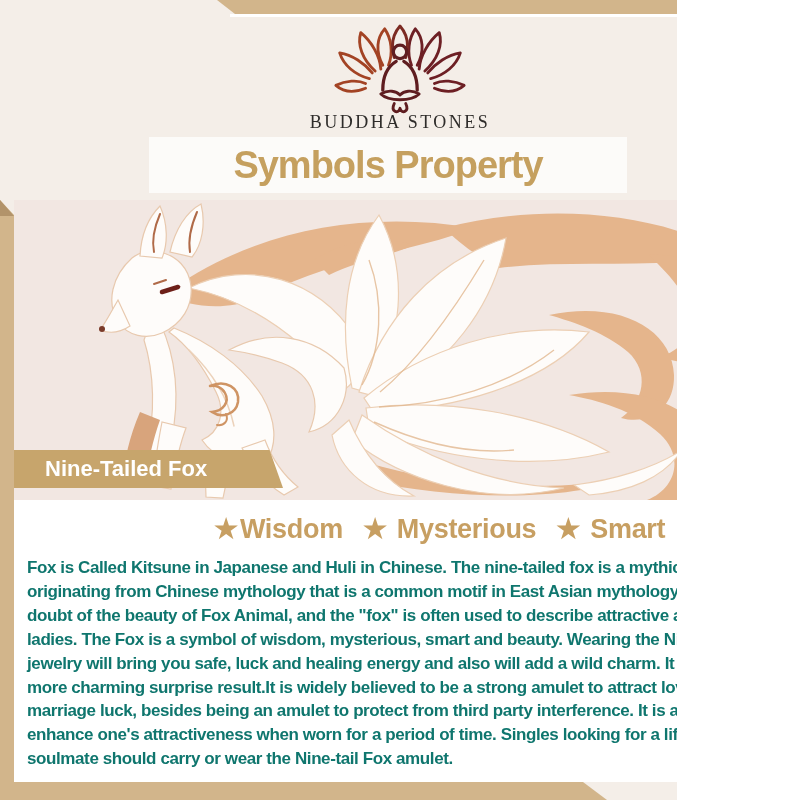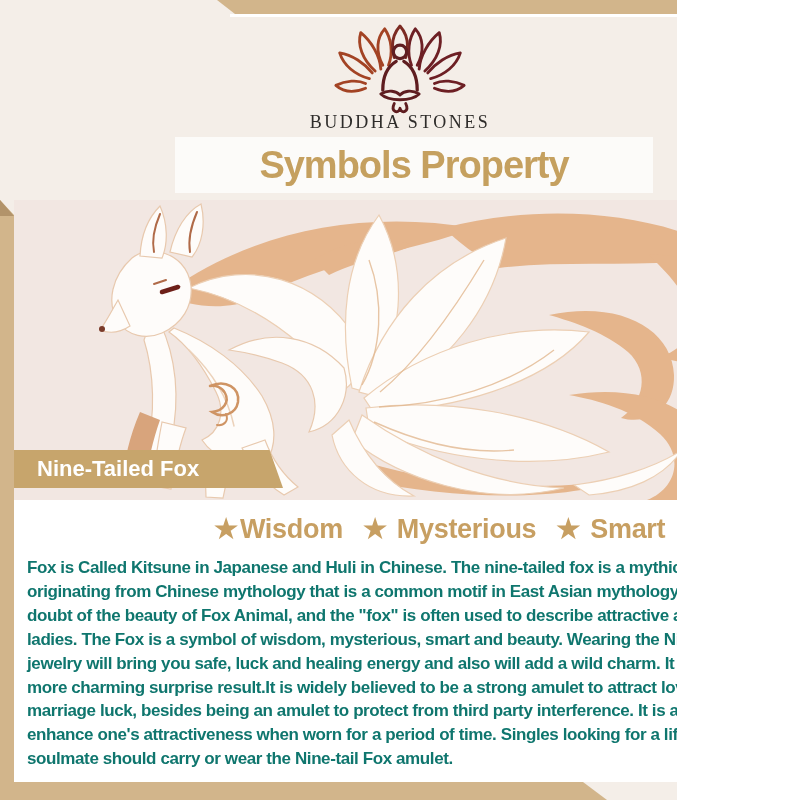--- a/index.html
+++ b/index.html
@@ -23,35 +23,35 @@
   .gap-top{position:absolute;left:230px;top:14px;width:550px;height:3px;background:#ffffff;}
 
   
   .logo{position:absolute;left:333px;top:24px;width:134px;height:94px;}
   .brand-name{
     position:absolute;left:0;top:112px;width:800px;text-align:center;
     font-family:"Liberation Serif",serif;font-size:18px;letter-spacing:2.5px;
     color:#2e2c2a;font-weight:400;
   }
   .title-band{
-    position:absolute;left:175px;top:137px;width:478px;height:56px;
+    position:absolute;left:149px;top:137px;width:478px;height:56px;
     background:#fcfbf9;text-align:center;
   }
   .title-band .title{
     font-size:38px;line-height:56px;font-weight:700;letter-spacing:-1px;color:#c5a05f;
   }
 
   
   .hero{position:absolute;left:14px;top:200px;width:767px;height:300px;background:#f2e7e2;overflow:hidden;}
   .badge{
     position:absolute;left:14px;top:450px;width:269px;height:38px;background:#c7a56c;
     clip-path:polygon(0px 0px,95% 0px,100% 100%,0px 100%);
   }
   .badge span{
-    display:block;padding-left:23px;font-size:22px;line-height:37px;font-weight:700;color:#ffffff;
+    display:block;padding-left:31px;font-size:22px;line-height:37px;font-weight:700;color:#ffffff;
   }
 
   
   .content{position:absolute;left:14px;top:500px;width:767px;height:282px;background:#ffffff;}
   .traits{
     position:absolute;left:14px;top:506px;width:767px;text-align:right;
     color:#c79f62;font-weight:700;font-size:27px;line-height:46px;letter-spacing:-0.3px;
     white-space:nowrap;
   }
   .trait{margin-left:20px;}

